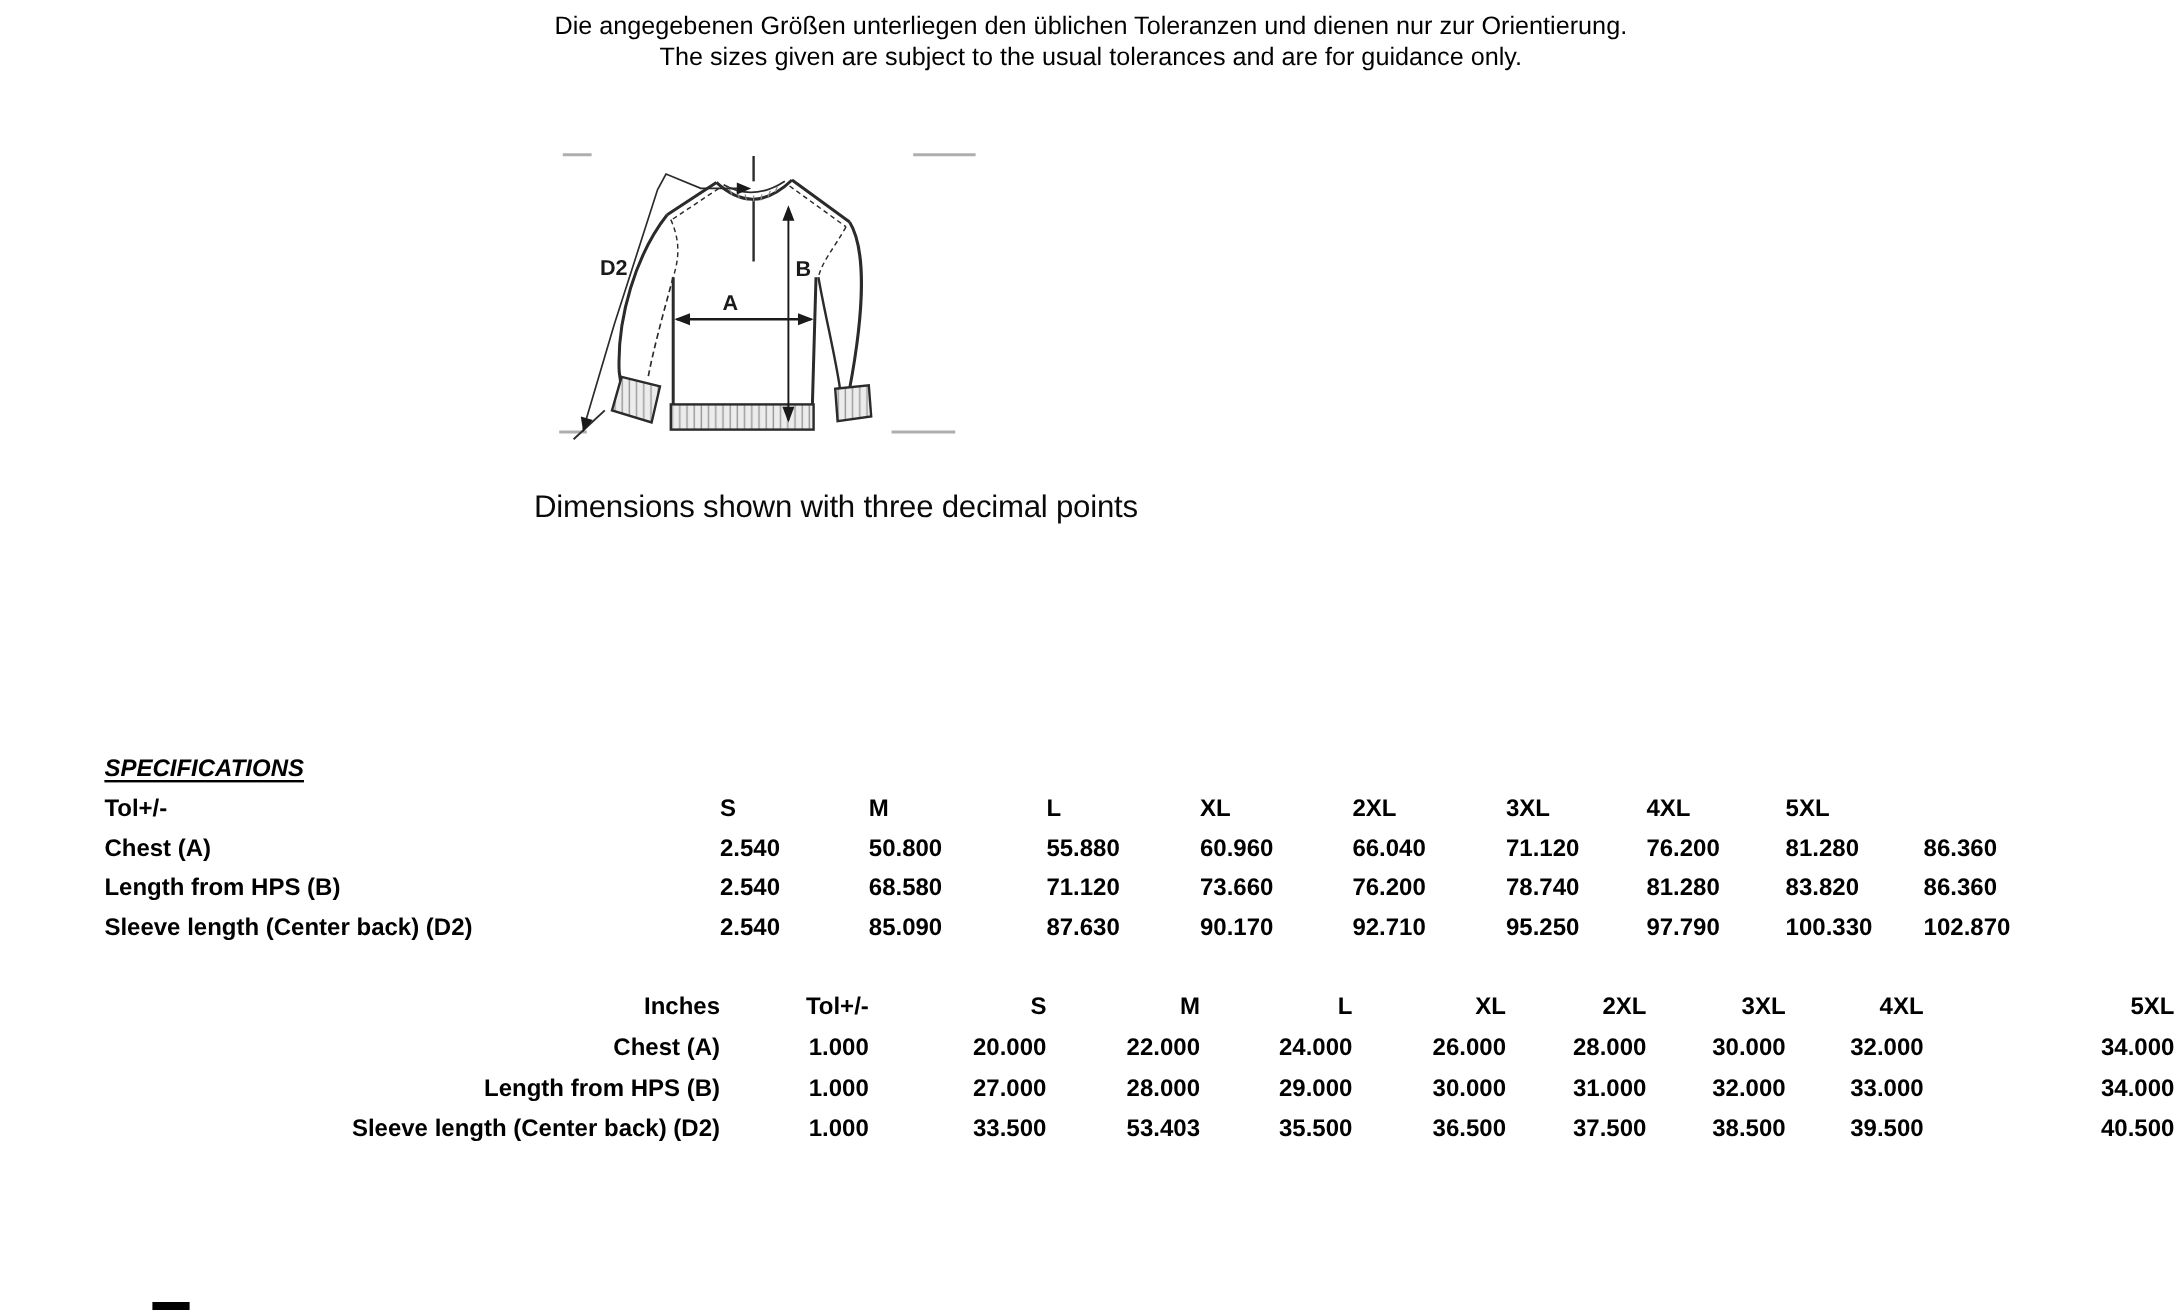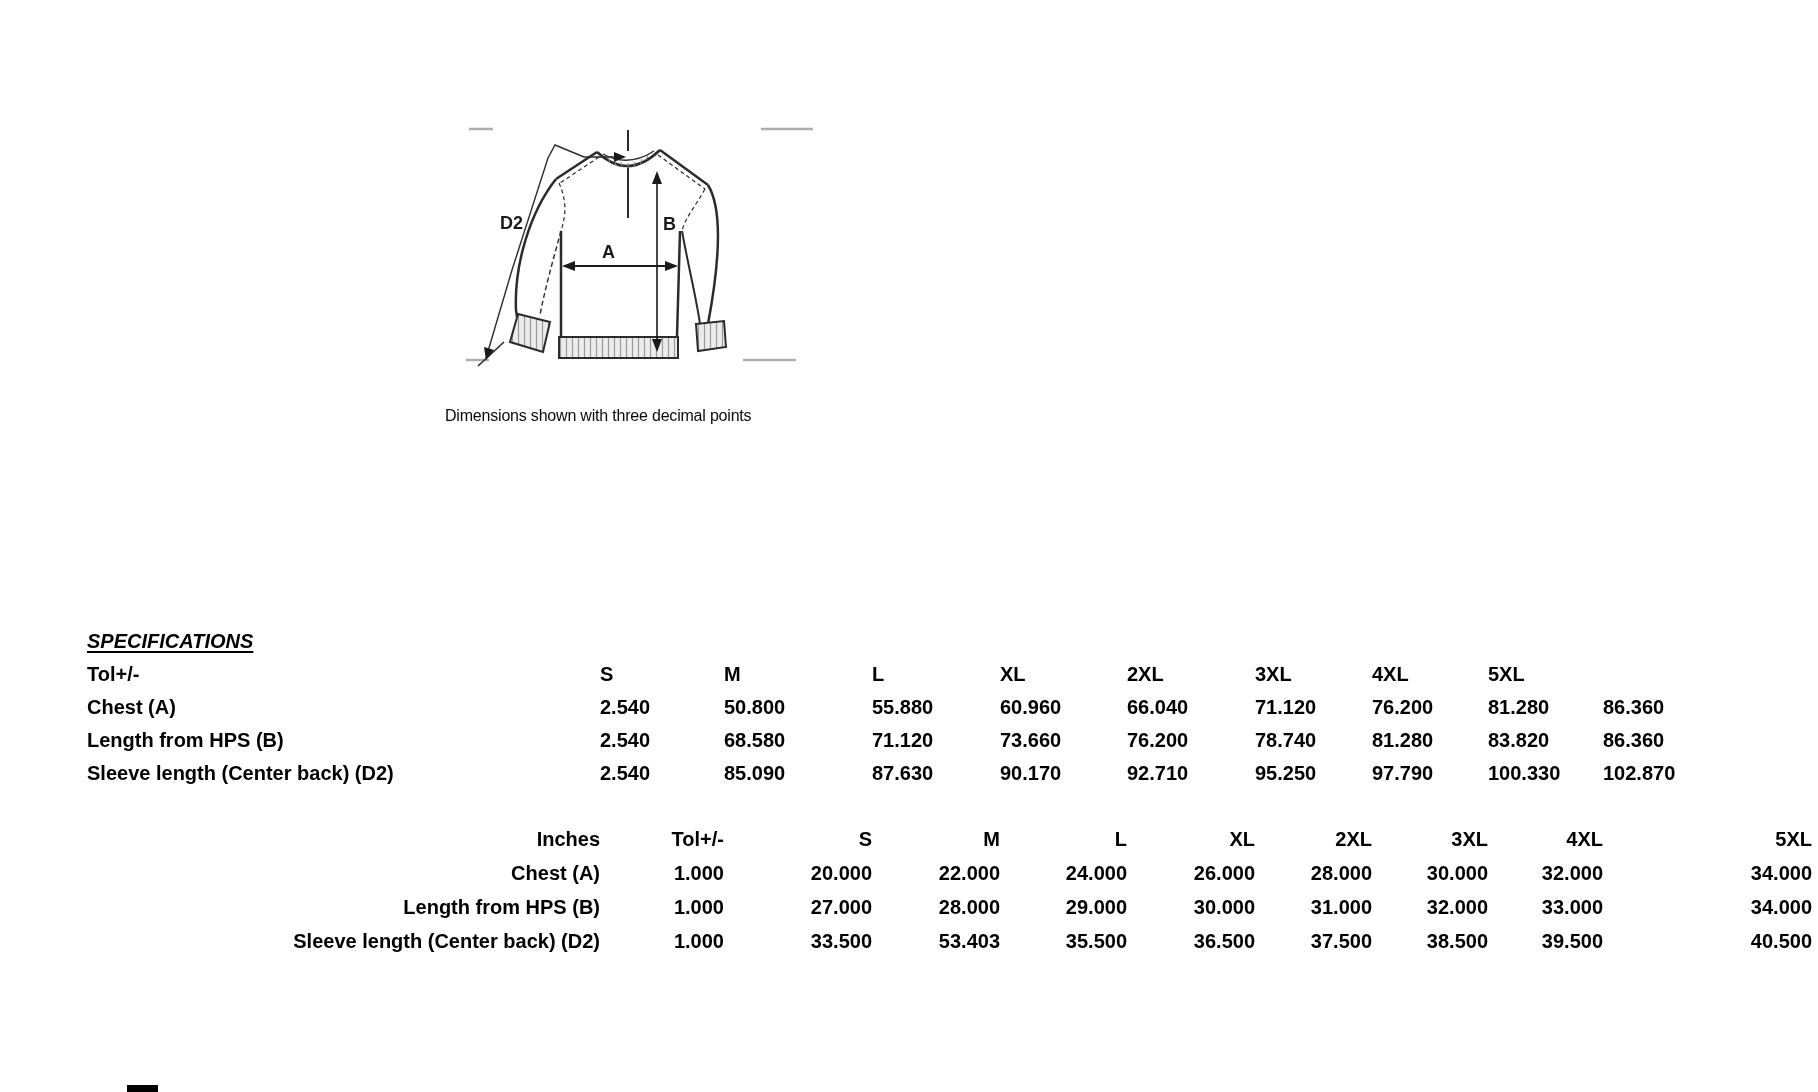--- a/index.html
+++ b/index.html
@@ -10,21 +10,21 @@
   
   .top-note{
     position:absolute;top:9px;left:0;width:1818px;text-align:center;
     font-size:21px;line-height:26px;color:#000;
   }
   
   .diagram{position:absolute;left:456px;top:100px;width:360px;height:270px;}
   .diagram svg text{font-family:"Liberation Sans",sans-serif;font-weight:bold;font-size:18px;fill:#1a1a1a;}
   
   .caption{
-    position:absolute;left:445px;top:407px;font-size:16px;letter-spacing:-0.2px;color:#0a0a0a;
+    position:absolute;left:445px;top:407px;font-size:26px;letter-spacing:-0.2px;color:#0a0a0a;
   }
   
   .spec-table{position:absolute;left:87px;top:631px;width:1725px;}
   .spec-title{
     height:32px;font-size:20px;font-weight:bold;
     text-decoration:underline;text-decoration-thickness:2px;text-underline-offset:3px;
     line-height:20px;
     font-style:italic;
   }
   .trow{
@@ -36,20 +36,22 @@
   .trow.inch{height:34px;text-align:right;}
   .spacer{height:33px;}
   .cl,.cv{overflow:visible;}
   
   .edge-mark{position:absolute;left:127px;top:1085px;width:31px;height:7px;background:#000;}
 </style>
 </head>
 <body>
 
 <div class="top-note">
+  <div>Die angegebenen Größen unterliegen den üblichen Toleranzen und dienen nur zur Orientierung.</div>
+  <div>The sizes given are subject to the usual tolerances and are for guidance only.</div>
 </div>
 
 <div class="diagram">
   <svg width="360" height="270" viewBox="0 0 360 270">
     <defs>
       <pattern id="rib" width="6" height="8" patternUnits="userSpaceOnUse">
         <rect width="6" height="8" fill="#ececec"></rect>
         <path d="M2.5 0 V8" stroke="#9b9b9b" stroke-width="1.2"></path>
       </pattern>
     </defs>

